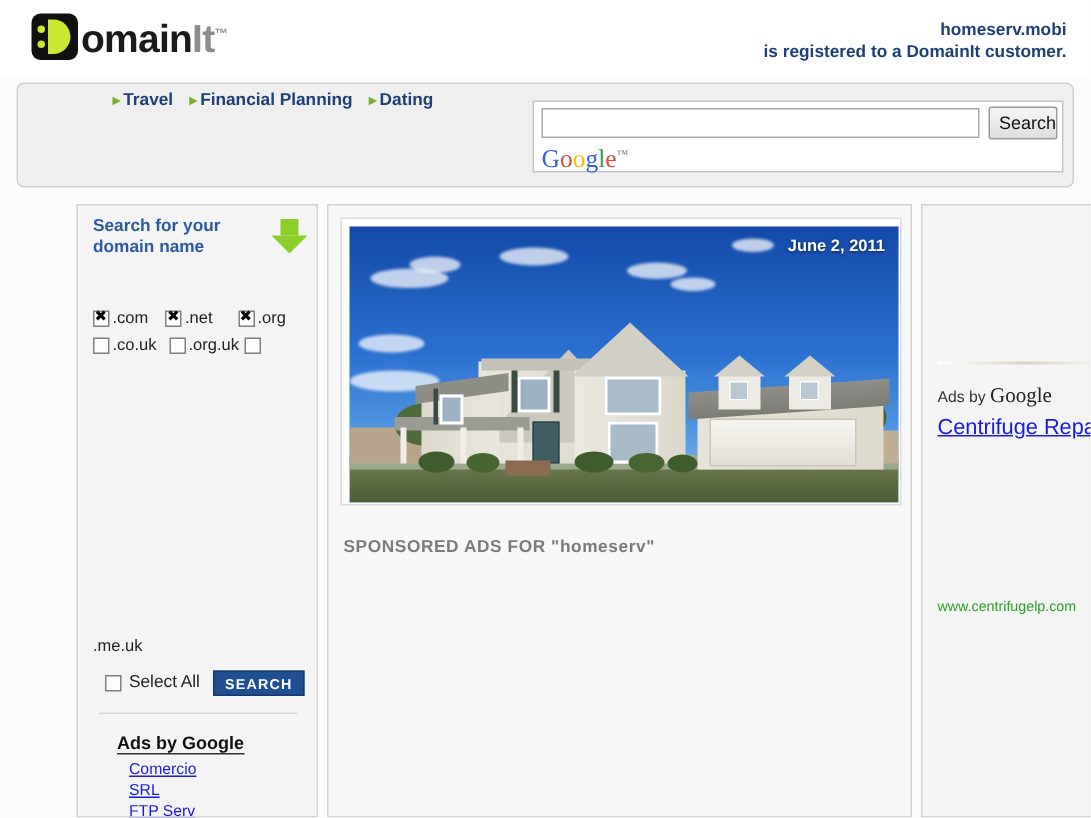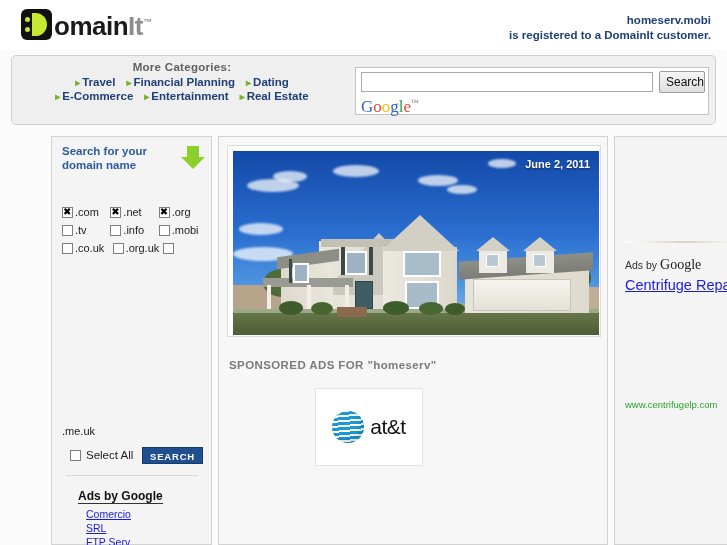--- a/index.html
+++ b/index.html
@@ -410,30 +410,24 @@
       <span class="logo-text"><span class="dark">omain</span><span class="grey">It</span><span class="logo-tm">™</span></span>
     </div>
     <div id="reg-notice">
       <div>homeserv.mobi</div>
       <div>is registered to a DomainIt customer.</div>
     </div>
   </div>
 
   <div id="topbar">
     <div id="cats">
-      <div id="cats-title">More Categories:</div>
       <div class="cat-row">
         <a class="cat-link"><span class="arw">▸</span><span>Travel</span></a>
         <a class="cat-link"><span class="arw">▸</span><span>Financial Planning</span></a>
         <a class="cat-link"><span class="arw">▸</span><span>Dating</span></a>
-      </div>
-      <div class="cat-row">
-        <a class="cat-link"><span class="arw">▸</span><span>E-Commerce</span></a>
-        <a class="cat-link"><span class="arw">▸</span><span>Entertainment</span></a>
-        <a class="cat-link"><span class="arw">▸</span><span>Real Estate</span></a>
       </div>
     </div>
 
     <div id="searchbox">
       <input id="search-input" type="text" value="" style="">
       <button id="search-button">Search</button>
       <div id="google-mark"><span class="g1">G</span><span class="g2">o</span><span class="g3">o</span><span class="g4">g</span><span class="g5">l</span><span class="g6">e</span><span class="tm">™</span></div>
     </div>
   </div>
 
@@ -455,34 +449,20 @@
               <span class="cbox checked"></span>
               <span>.com</span>
             </label>
           <label class="tld-cell">
               <span class="cbox checked"></span>
               <span>.net</span>
             </label>
           <label class="tld-cell">
               <span class="cbox checked"></span>
               <span>.org</span>
-            </label>
-        </div>
-        <div class="tld-row">
-          <label class="tld-cell">
-              <span class="cbox"></span>
-              <span>.tv</span>
-            </label>
-          <label class="tld-cell">
-              <span class="cbox"></span>
-              <span>.info</span>
-            </label>
-          <label class="tld-cell">
-              <span class="cbox"></span>
-              <span>.mobi</span>
             </label>
         </div>
         <div class="tld-row">
           <label class="tld-cell wide">
               <span class="cbox"></span>
               <span>.co.uk</span>
             </label>
           <label class="tld-cell wide">
               <span class="cbox"></span>
               <span>.org.uk</span>
@@ -582,24 +562,20 @@
           <span class="h-part" style="left:186px; bottom:20px; width:24px; height:13px; background:#476630; border-radius:50%;"></span>
           <span class="h-part" style="left:212px; bottom:20px; width:20px; height:12px; background:#3f5c2c; border-radius:50%;"></span>
           <span class="h-part" style="left:104px; bottom:18px; width:30px; height:10px; background:#8b6a4f;"></span>
 
           <div id="house-date">June 2, 2011</div>
         </div>
       </div>
 
       <div id="sponsored-label">SPONSORED ADS FOR "homeserv"</div>
 
-      <div id="att-ad">
-        <span id="att-globe"></span>
-        <span id="att-word">at&amp;t</span>
-      </div>
     </div>
 
     <div class="panel" id="col-right">
 
       <div id="right-hr"></div>
 
       <div id="ads-right-title"><span>Ads by </span><span class="gword">Google</span></div>
 
       <a id="centr-link">Centrifuge Repair</a>
       <div id="centr-url">www.centrifugelp.com</div>

